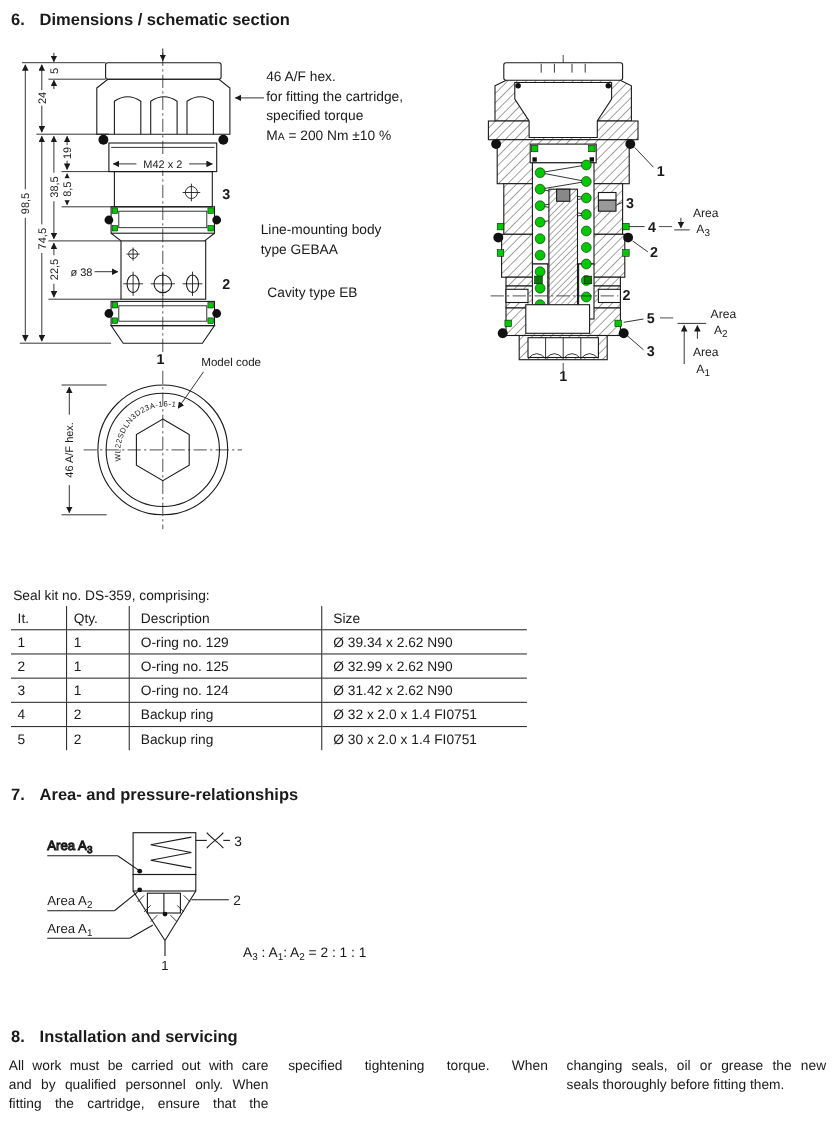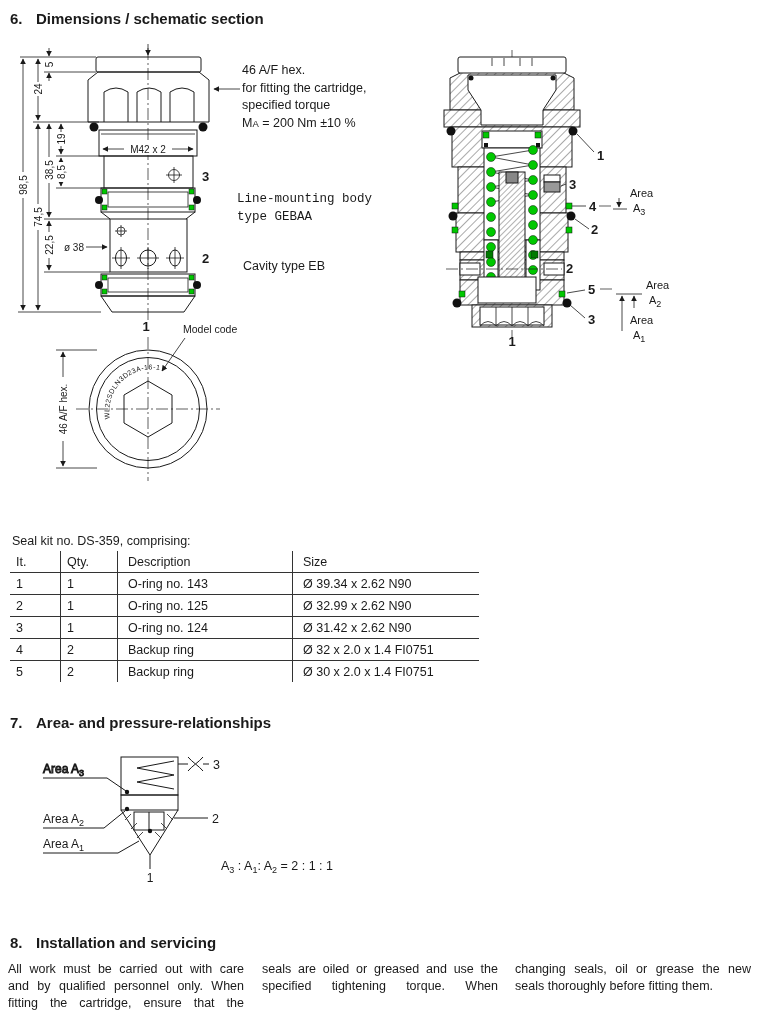--- a/index.html
+++ b/index.html
@@ -313,41 +313,41 @@
       <text class="porttxt" x="512" y="346" text-anchor="middle">1</text>
     </g>
   </svg>
 
   <div class="abs note" style="left:242px;top:62px;">
     <div>46 A/F hex.</div>
     <div>for fitting the cartridge,</div>
     <div>specified torque</div>
     <div><span>M</span><span class="sub">A</span><span> = 200 Nm ±10 %</span></div>
   </div>
-  <div class="abs note" style="left:237px;top:191px;font-family:Liberation Mono, monospace;">
+  <div class="abs note" style="left:237px;top:201px;">
     <div>Line-mounting body</div>
     <div>type GEBAA</div>
   </div>
   <div class="abs note" style="left:243px;top:258px;">Cavity type EB</div>
 
   <div class="abs" style="left:12px;top:534px;font-size:12.5px;">Seal kit no. DS-359, comprising:</div>
   <table class="seal-kit abs" style="left:10px;top:551px;">
     <thead>
       <tr>
         <th class="c vr" style="width:38px">It.</th>
         <th class="c vr" style="width:44px">Qty.</th>
         <th class="l vr" style="width:158px">Description</th>
         <th class="l" style="width:170px">Size</th>
       </tr>
     </thead>
     <tbody>
       <tr>
         <td class="c vr">1</td>
           <td class="c vr">1</td>
-        <td class="l vr">O-ring no. 143</td>
+        <td class="l vr">O-ring no. 129</td>
           <td class="l">Ø 39.34 x 2.62 N90</td>
       </tr>
       <tr>
         <td class="c vr">2</td>
           <td class="c vr">1</td>
         <td class="l vr">O-ring no. 125</td>
           <td class="l">Ø 32.99 x 2.62 N90</td>
       </tr>
       <tr>
         <td class="c vr">3</td>
@@ -417,21 +417,20 @@
   <div class="abs h" style="left:10px;top:934px;">
     <span class="num">8.</span>
     <span>Installation and servicing</span>
   </div>
   <div class="abs bodytxt" style="left:8px;top:961px;width:236px;">
     <div class="jline">All work must be carried out with care</div>
     <div class="jline">and by qualified personnel only. When</div>
     <div class="jline">fitting the cartridge, ensure that the</div>
   </div>
   <div class="abs bodytxt" style="left:262px;top:961px;width:236px;">
-    <div class="jline">seals are oiled or greased and use the</div>
     <div class="jline">specified tightening torque. When</div>
   </div>
   <div class="abs bodytxt" style="left:515px;top:961px;width:236px;">
     <div class="jline">changing seals, oil or grease the new</div>
     <div>seals thoroughly before fitting them.</div>
   </div>
 
 </div>
 
 </body></html>

